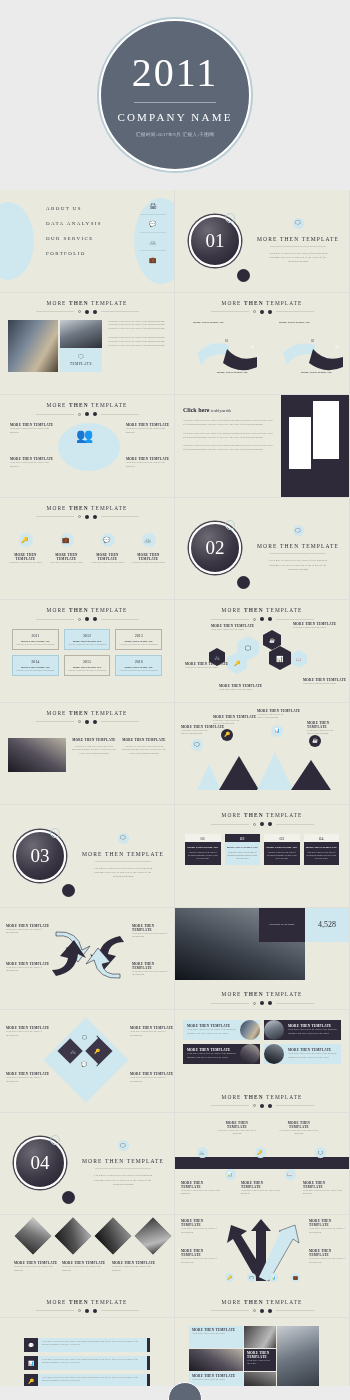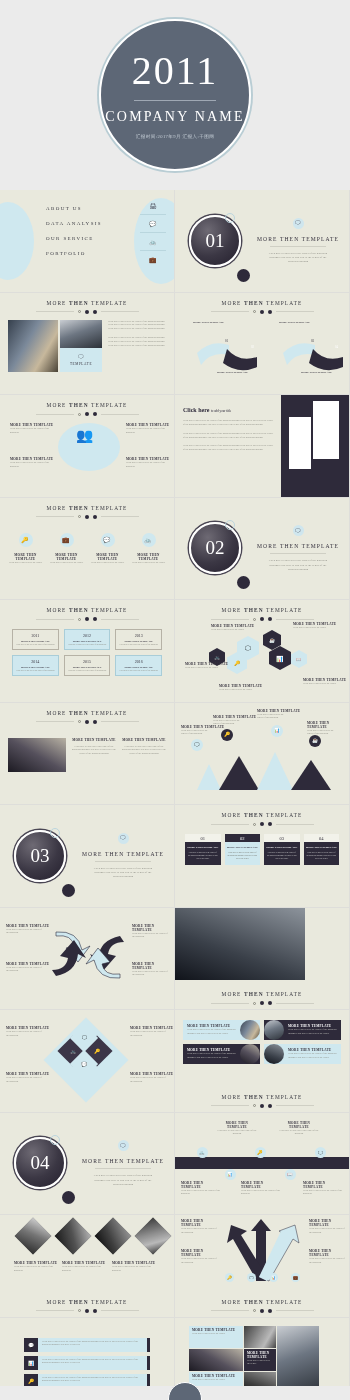--- a/index.html
+++ b/index.html
@@ -14,21 +14,21 @@
   
   .cover { width:350px; height:190px; background:#ebebeb; position:relative;
            display:flex; align-items:center; justify-content:center; }
   .cover .ring { width:152px; height:152px; border-radius:50%;
                  background:#5d6776; border:2px solid #fff;
                  box-shadow:0 0 0 2px #b9cdd4;
                  display:flex; flex-direction:column;
                  align-items:center; justify-content:center; color:#fff; }
   .cover .yr { font-size:40px; letter-spacing:2px; font-weight:400; line-height:1; }
   .cover .rule { width:82px; height:1px; background:#9fa8b4; margin:9px 0 8px; }
-  .cover .cn { font-size:14px; letter-spacing:2.2px; }
+  .cover .cn { font-size:11px; letter-spacing:2.2px; }
   .cover .sub { font-size:4.6px; letter-spacing:.4px; margin-top:9px; color:#c9d2da; }
 
   
   .grid { display:grid; grid-template-columns:1fr 1fr; }
   .slide { width:175px; height:102.5px; background:#e9e9dd; position:relative;
            border-right:1px solid #dededa; border-bottom:1px solid #dededa;
            overflow:hidden; }
 
   
   .sh { text-align:center; padding-top:7px; }
@@ -532,20 +532,24 @@
           <div class="txt" style="width:36px">Click here to add you to the center of the narration</div>
         </div>
       <div style="position:absolute;left:132px;top:54px;">
           <div class="ttl">MORE THEN TEMPLATE</div>
           <div class="txt" style="width:36px">Click here to add you to the center of the narration</div>
         </div>
     </div>
 
     <div class="slide">
       <div class="photo photo4" style="position:absolute;left:0;top:0;width:130px;height:72px;"></div>
+      <div style="position:absolute;right:0;top:0;display:grid;grid-template-columns:46px 44px;">
+        <div class="dk" style="height:34px;display:flex;align-items:center;justify-content:center;font-size:2.4px;text-align:center;line-height:1.5">CONTENT TITLE HERE</div>
+        <div class="lt" style="height:34px;display:flex;align-items:center;justify-content:center;font-size:8px;">4,528</div>
+      </div>
       <div class="sh" style="position:absolute;bottom:4px;width:100%">
         <div class="t"><span>MORE </span><b>THEN </b><span>TEMPLATE</span></div>
         <div class="dots">
             <span class="ln"></span>
             <span class="dot o"></span>
             <span class="dot"></span>
             <span class="dot"></span>
             <span class="ln"></span>
           </div>
       </div>

